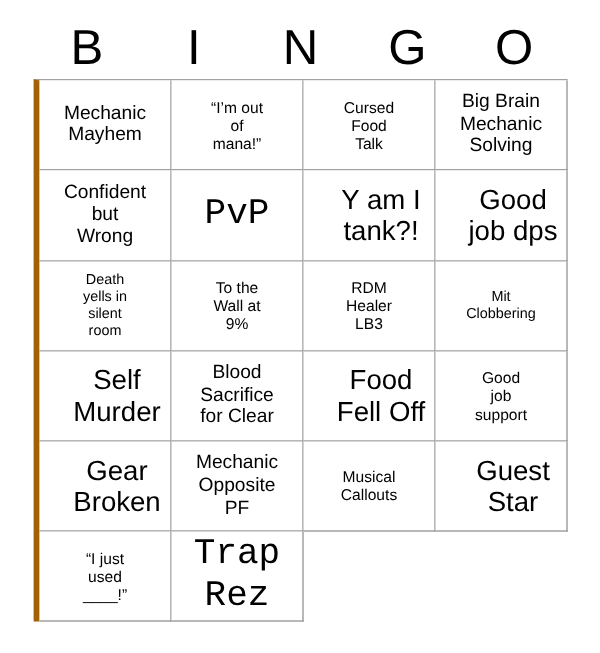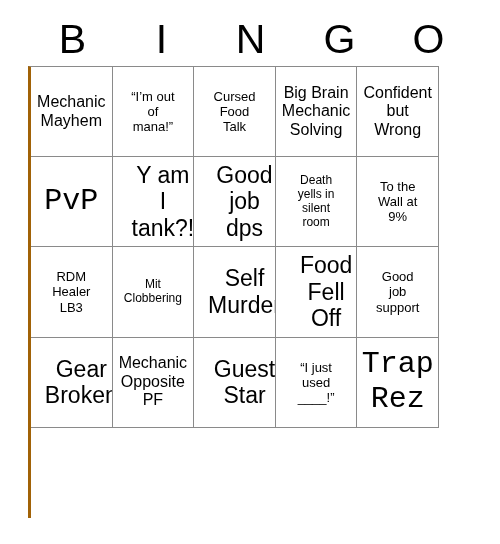--- a/index.html
+++ b/index.html
@@ -38,27 +38,27 @@
     line-height: 1;
     font-weight: 400;
     letter-spacing: 0px;
     color: #000000;
   }
   
   .bingo-grid {
     position: absolute;
     left: 28px;
     top: 66px;
-    width: 411px;
+    width: 445px;
     height: 452px;
     display: grid;
-    grid-template-columns: repeat(5, 1fr);
+    grid-template-columns: repeat(4, 1fr);
     grid-template-rows: repeat(5, 1fr);
     border-top: 1px solid #8a8a8a;
-    border-left: 3px solid #a16207;
+    border-left: 5px solid #a16207;
     box-sizing: border-box;
     background: #ffffff;
   }
   .bingo-cell {
     border-right: 1px solid #8a8a8a;
     border-bottom: 1px solid #8a8a8a;
     box-sizing: border-box;
     display: flex;
     align-items: center;
     justify-content: center;
@@ -152,39 +152,48 @@
       </div>
     <div class="bingo-cell size-xs">
         <span class="cell-text">Mit
 Clobbering</span>
       </div>
     <div class="bingo-cell size-l">
         <span class="cell-text">Self
 Murder</span>
       </div>
 
+    <div class="bingo-cell size-s">
+        <span class="cell-text">Blood
+Sacrifice
+for Clear</span>
+      </div>
     <div class="bingo-cell size-l">
         <span class="cell-text">Food
 Fell Off</span>
       </div>
     <div class="bingo-cell size-m">
         <span class="cell-text">Good
 job
 support</span>
       </div>
     <div class="bingo-cell size-l">
         <span class="cell-text">Gear
 Broken</span>
       </div>
 
     <div class="bingo-cell size-s">
         <span class="cell-text">Mechanic
 Opposite
 PF</span>
       </div>
+    <div class="bingo-cell size-m">
+        <span class="cell-text">Musical
+Callouts</span>
+      </div>
     <div class="bingo-cell size-l">
         <span class="cell-text">Guest
 Star</span>
       </div>
     <div class="bingo-cell size-m">
         <span class="cell-text">“I just
 used
 ____!”</span>
       </div>
     <div class="bingo-cell size-xl">

